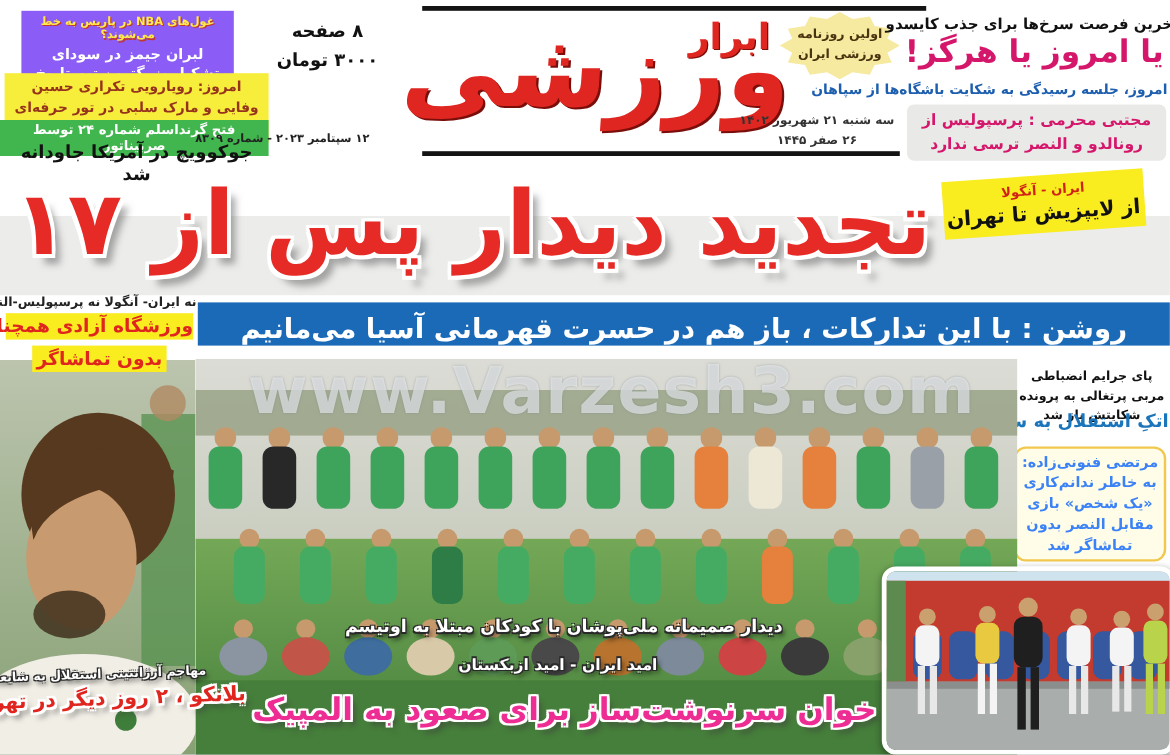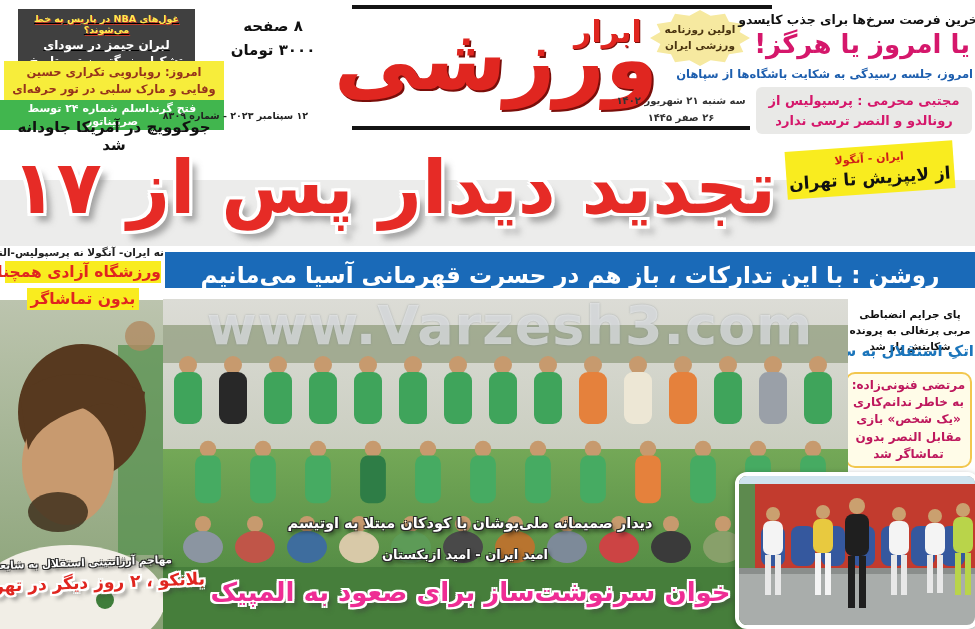--- a/index.html
+++ b/index.html
@@ -9,21 +9,21 @@
     font-family:"DejaVu Sans",sans-serif;
   }
   .abs{position:absolute;}
   .ctr{text-align:center;}
   .nowrap{white-space:nowrap;}
 
   
   .line-top{left:352px;top:5px;width:420px;height:4px;background:#141414;}
   .line-mid{left:352px;top:126px;width:398px;height:4px;background:#141414;}
 
-  .nba-box{left:18px;top:9px;width:177px;background:#404040;padding:4px 6px 6px;box-sizing:border-box;text-decoration:underline;}
+  .nba-box{left:18px;top:9px;width:177px;background:#8b5cf6;padding:4px 6px 6px;box-sizing:border-box;}
   .nba-kicker{font-size:9.5px;font-weight:bold;color:#ffe94d;text-shadow:1px 1px 0 #c0392b;margin-bottom:2px;}
   .nba-headline{font-size:12px;font-weight:bold;color:#fff;line-height:1.35;}
   .snooker-box{left:4px;top:61px;width:220px;background:#f7ed3b;color:#96331c;font-size:11.5px;font-weight:bold;line-height:1.5;padding:3px 4px;box-sizing:border-box;}
   .grandslam-strip{left:0;top:100px;width:224px;background:#41b64e;color:#fff;font-size:11px;font-weight:bold;padding:2px 0;}
   .djokovic{left:8px;top:118px;width:212px;font-size:15px;font-weight:900;color:#111;}
 
   .pages-price{left:230px;top:14px;width:86px;font-size:15px;font-weight:900;color:#111;line-height:1.6;}
   .issue-line{left:172px;top:110px;width:136px;font-size:9.5px;font-weight:bold;color:#222;}
 
   .logo-main{left:325px;top:6px;width:345px;font-size:86px;font-weight:900;color:#e02620;transform:skewX(-4deg);line-height:1.25;text-shadow:2px 2px 0 #7a0e0a;}
@@ -69,21 +69,21 @@
   .cap1{left:250px;top:515px;width:440px;z-index:4;color:#fff;font-size:14.5px;font-weight:900;}
   .cap2{left:300px;top:547px;width:330px;z-index:4;color:#fff;font-size:13px;font-weight:900;}
   .cap3{left:188px;top:577px;width:565px;z-index:4;color:#ee2d94;font-size:26px;font-weight:900;}
   .port-kicker{left:0px;top:556px;width:172px;z-index:7;color:#fff;font-size:10.5px;font-weight:bold;transform:rotate(-2deg);}
   .port-headline{left:0px;top:572px;width:205px;z-index:7;color:#e0251f;font-size:17px;font-weight:900;transform:rotate(-2deg);}
 
   
   .sb-kicker{left:848px;top:307px;width:124px;font-size:10.5px;font-weight:bold;color:#111;line-height:1.5;}
   .sb-headline{left:836px;top:342px;width:138px;font-size:15px;font-weight:900;color:#1b75bb;}
   .sb-quote{left:845px;top:372px;width:127px;height:96px;background:#fffce8;border:2px solid #f2c74e;border-radius:10px;
-    font-size:12px;font-weight:bold;color:#be185d;line-height:1.45;padding:5px 2px;box-sizing:border-box;display:flex;align-items:center;justify-content:center;}
+    font-size:12px;font-weight:bold;color:#3b82f6;line-height:1.45;padding:5px 2px;box-sizing:border-box;display:flex;align-items:center;justify-content:center;}
 </style>
 </head>
 <body>
 
 <div class="page">
 
   <div class="abs line-top"></div>
   <div class="abs line-mid"></div>
 
   <div class="abs nba-box ctr">

